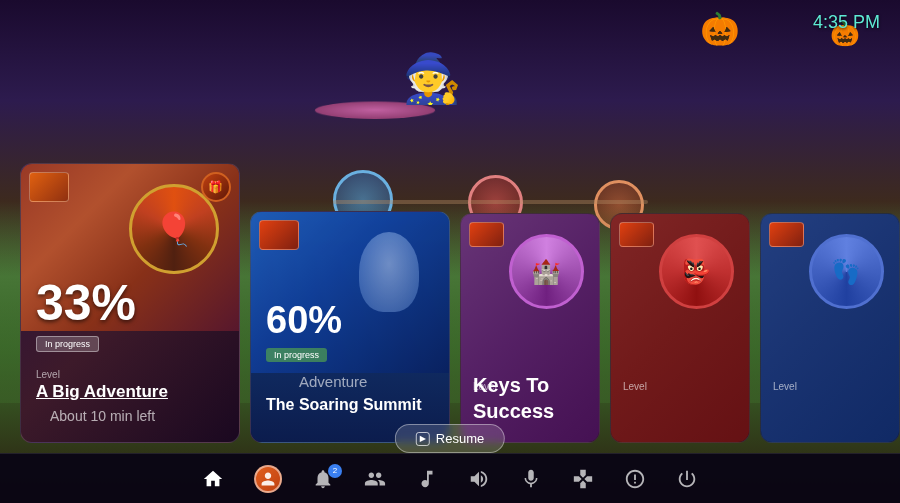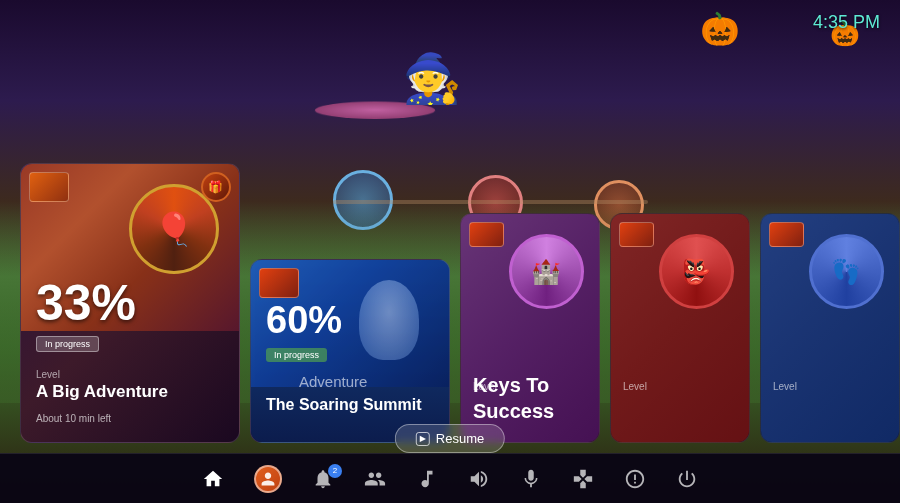--- a/index.html
+++ b/index.html
@@ -126,47 +126,48 @@
 
     .card-title {
       position: absolute;
       bottom: 40px;
       left: 15px;
       right: 10px;
       color: white;
       font-size: 17px;
       font-weight: 700;
       line-height: 1.2;
+      text-decoration: underline;
     }
 
     .card-subtitle {
       position: absolute;
       bottom: 18px;
-      left: 15px;
+      left: 29px;
       color: rgba(255,255,255,0.65);
-      font-size: 10px;
+      font-size: 14px;
     }
 
     
     .card-thumb {
       position: absolute;
       top: 8px;
       left: 8px;
       width: 40px;
       height: 30px;
       border-radius: 4px;
       background: linear-gradient(135deg, #e04010, #802010);
       border: 1px solid rgba(255,255,255,0.3);
     }
 
     
     .card-second {
       width: 200px;
       min-width: 200px;
-      height: 184px;
+      height: 232px;
       border-radius: 12px;
       background: linear-gradient(180deg, #1a3a6a 0%, #0a1a40 60%, #1a0a30 100%);
       position: relative;
       overflow: hidden;
       border: 1px solid rgba(255,255,255,0.15);
       flex-shrink: 0;
     }
 
     .card-second-bg {
       position: absolute;

